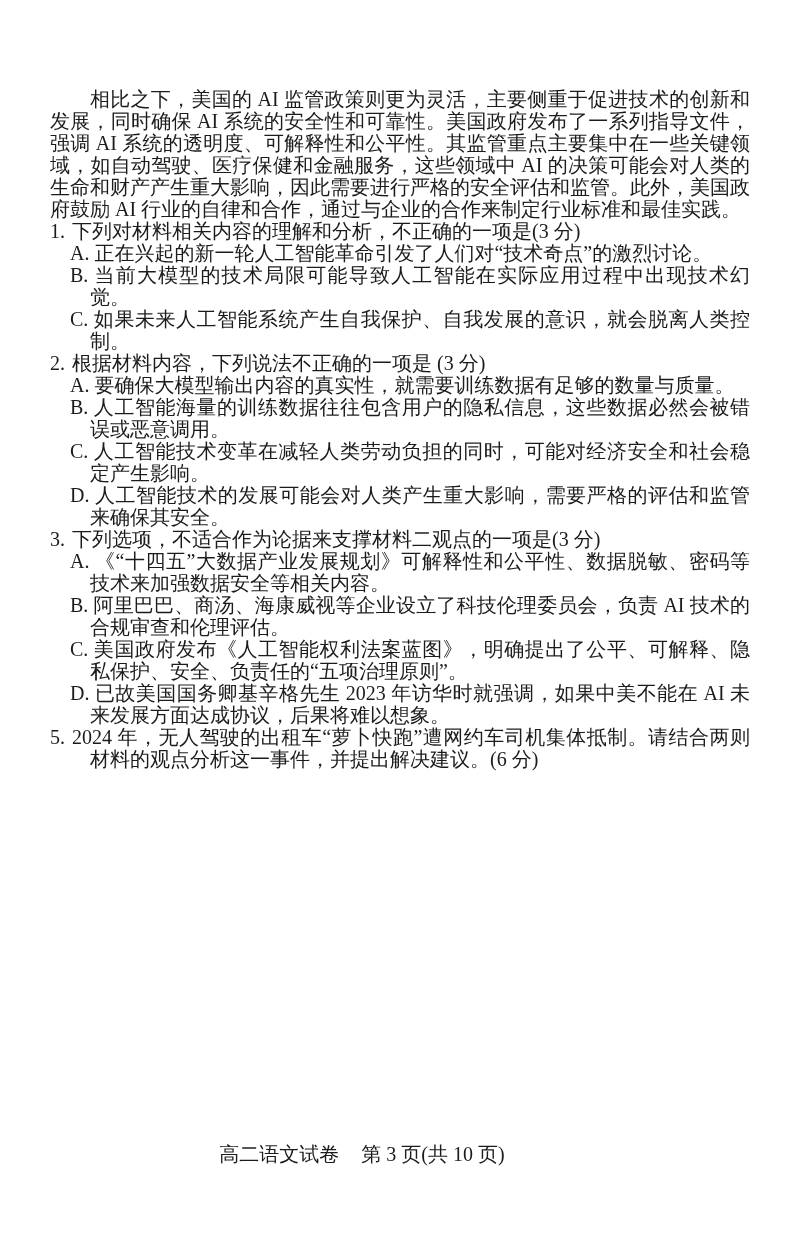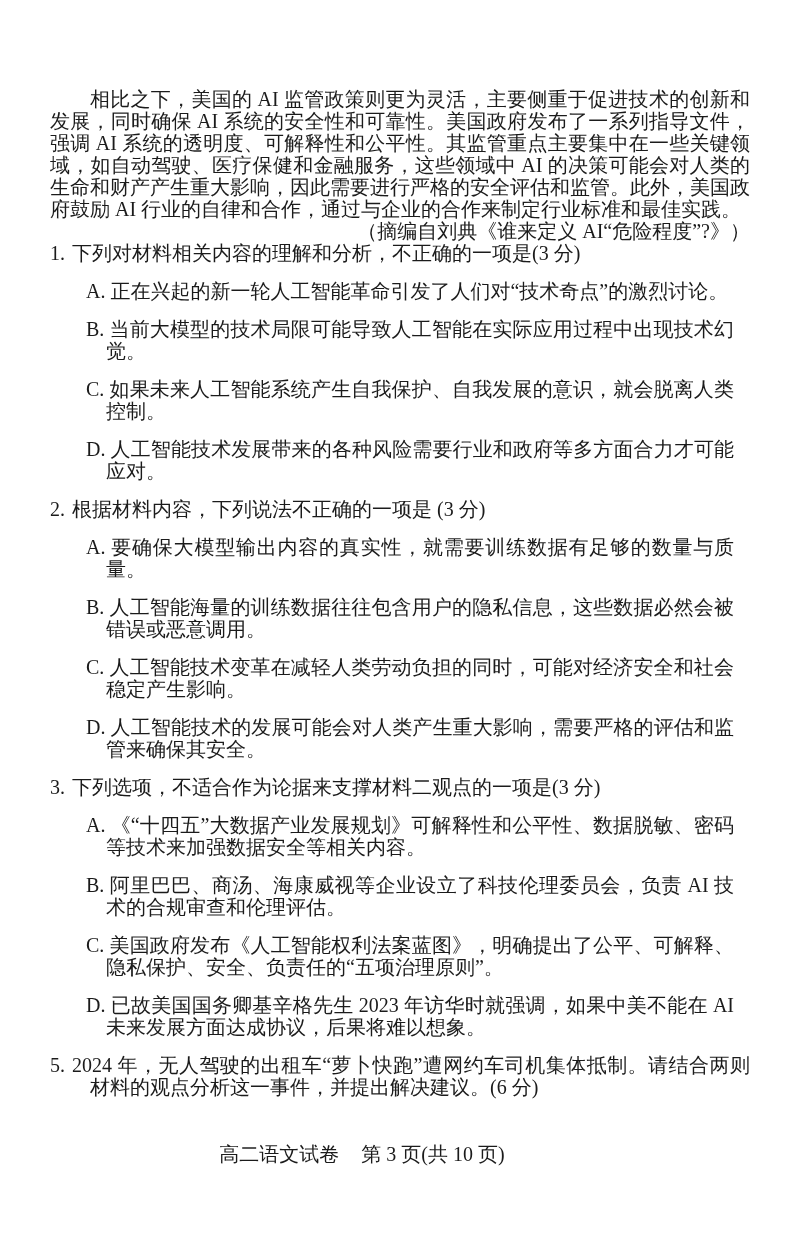--- a/index.html
+++ b/index.html
@@ -32,21 +32,21 @@
   .question-block {
     margin: 0;
   }
   .question-stem {
     margin: 0;
     padding-left: 40px;
     text-indent: -40px;
     text-align: justify;
   }
   .option {
-    margin: 16px;
+    margin: 0;
     padding-left: 40px;
     text-indent: -20px;
     text-align: justify;
   }
   .q-num {
     margin-right: 7px;
   }
   .opt-label {
     margin-right: 5px;
   }
@@ -63,28 +63,26 @@
     margin-left: 22px;
   }
 </style>
 </head>
 <body>
 
 <div class="page">
 
   <p class="intro">相比之下，美国的 AI 监管政策则更为灵活，主要侧重于促进技术的创新和发展，同时确保 AI 系统的安全性和可靠性。美国政府发布了一系列指导文件，强调 AI 系统的透明度、可解释性和公平性。其监管重点主要集中在一些关键领域，如自动驾驶、医疗保健和金融服务，这些领域中 AI 的决策可能会对人类的生命和财产产生重大影响，因此需要进行严格的安全评估和监管。此外，美国政府鼓励 AI 行业的自律和合作，通过与企业的合作来制定行业标准和最佳实践。</p>
 
-  <p class="attribution">（摘编自刘典《谁来定义 AI“危险程度”?》）</p>
 
   <div class="question-block">
     <p class="question-stem"><span class="q-num">1.</span><span>下列对材料相关内容的理解和分析，不正确的一项是(3 分)</span></p>
     <p class="option"><span class="opt-label">A.</span><span>正在兴起的新一轮人工智能革命引发了人们对“技术奇点”的激烈讨论。</span></p>
     <p class="option"><span class="opt-label">B.</span><span>当前大模型的技术局限可能导致人工智能在实际应用过程中出现技术幻觉。</span></p>
     <p class="option"><span class="opt-label">C.</span><span>如果未来人工智能系统产生自我保护、自我发展的意识，就会脱离人类控制。</span></p>
-    <p class="option"><span class="opt-label">D.</span><span>人工智能技术发展带来的各种风险需要行业和政府等多方面合力才可能应对。</span></p>
   </div>
 
   <div class="question-block">
     <p class="question-stem"><span class="q-num">2.</span><span>根据材料内容，下列说法不正确的一项是 (3 分)</span></p>
     <p class="option"><span class="opt-label">A.</span><span>要确保大模型输出内容的真实性，就需要训练数据有足够的数量与质量。</span></p>
     <p class="option"><span class="opt-label">B.</span><span>人工智能海量的训练数据往往包含用户的隐私信息，这些数据必然会被错误或恶意调用。</span></p>
     <p class="option"><span class="opt-label">C.</span><span>人工智能技术变革在减轻人类劳动负担的同时，可能对经济安全和社会稳定产生影响。</span></p>
     <p class="option"><span class="opt-label">D.</span><span>人工智能技术的发展可能会对人类产生重大影响，需要严格的评估和监管来确保其安全。</span></p>
   </div>
 

